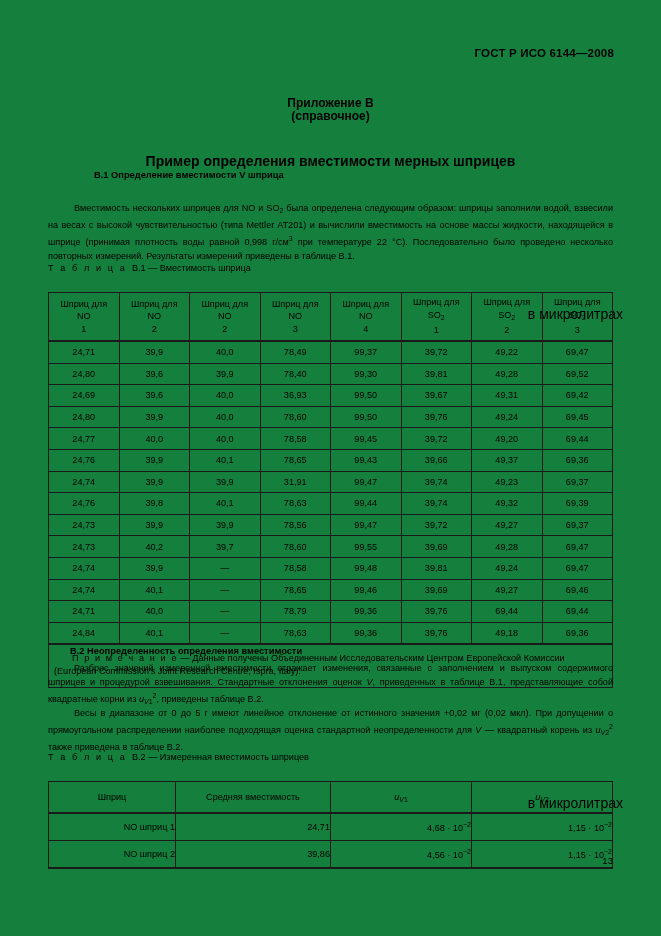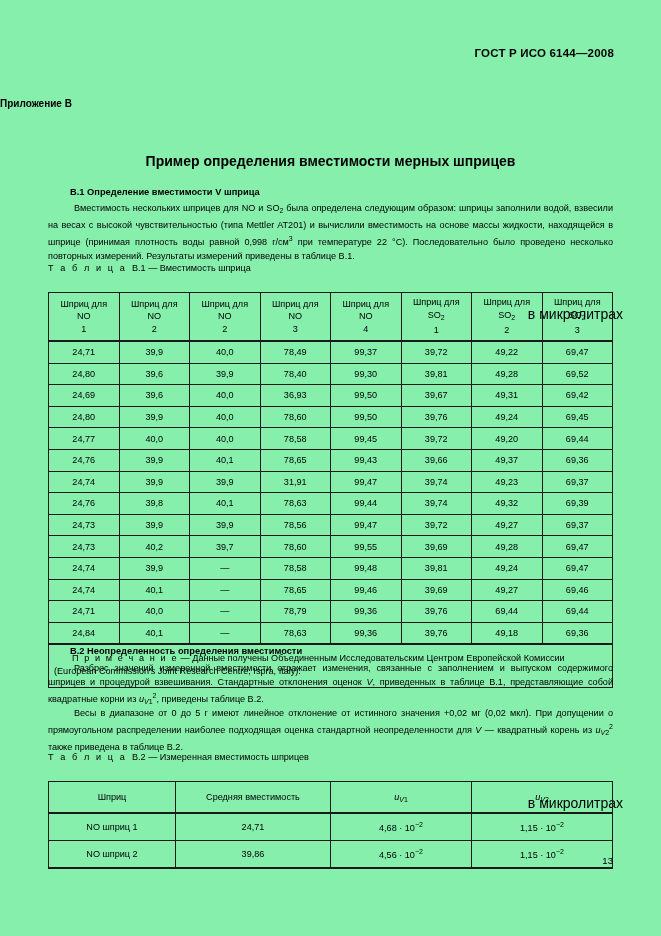--- a/index.html
+++ b/index.html
@@ -8,58 +8,58 @@
     background: #ffffff;
   }
   body {
     font-family: "Liberation Sans", sans-serif;
     color: #000000;
   }
   .page {
     position: relative;
     width: 661px;
     height: 936px;
-    background: #86efac;
+    background: #15803d;
     overflow: hidden;
     box-sizing: border-box;
   }
   .std-header {
     position: absolute;
     top: 47px;
     right: 47px;
     font-size: 11.5px;
     font-weight: bold;
     letter-spacing: 0.2px;
   }
   .appendix-block {
     position: absolute;
     top: 97px;
     left: 0;
     width: 661px;
-    text-align: left;
-    font-size: 10px;
+    text-align: center;
+    font-size: 12px;
     font-weight: bold;
     line-height: 13px;
   }
   .doc-title {
     position: absolute;
     top: 153px;
     left: 0;
     width: 661px;
     text-align: center;
     font-size: 14px;
     font-weight: bold;
   }
   .sec-head {
     position: absolute;
     font-size: 9.3px;
     font-weight: bold;
     left: 70px;
   }
-  .sec-b1 { top: 187px; }
+  .sec-b1 { top: 170px; margin-left: 24px; }
   .sec-b2 { top: 646px; }
   .para {
     position: absolute;
     left: 48px;
     width: 565px;
     font-size: 9.1px;
     line-height: 14.1px;
     text-align: justify;
     text-justify: inter-word;
   }
@@ -115,39 +115,40 @@
   #table-b1 td.note .nlabel { letter-spacing: 1.6px; font-style: normal; }
   #table-b1 td.note .ind { display: inline-block; width: 18px; }
   .sub { font-size: 7px; vertical-align: -2px; }
   .sup { font-size: 7px; vertical-align: 4px; }
   .ital { font-style: italic; }
   #table-b2 { top: 781px; }
   #table-b2 td.hcell {
     height: 30px;
     border-bottom-width: 2px;
   }
-  #table-b2 td.dcell { height: 26px; }
+  #table-b2 td.dcell { height: 26px; text-align: right; }
   #table-b2 tr.last td.dcell { border-bottom-width: 2px; }
   .page-num {
     position: absolute;
     right: 48px;
     top: 855px;
     font-size: 9.6px;
   }
   .nowrap { white-space: nowrap; }
 </style>
 </head>
 <body>
 
 <div class="page">
 
   <div class="std-header">ГОСТ Р ИСО 6144—2008</div>
 
   <div class="appendix-block">
     <div>Приложение В</div>
+    <div>(справочное)</div>
   </div>
 
   <div class="doc-title">Пример определения вместимости мерных шприцев</div>
 
   <div class="sec-head sec-b1">В.1  Определение вместимости V шприца</div>
 
   <div class="para p1"><span class="ind"></span>Вместимость нескольких шприцев для NO и SO<span class="sub">2</span> была определена следующим образом: шприцы заполнили водой, взвесили на весах с высокой чувствительностью (типа Mettler AT201) и вычислили вместимость на основе массы жидкости, находящейся в шприце (принимая плотность воды равной 0,998 г/см<span class="sup">3</span> при температуре 22 °С). Последовательно было проведено несколько повторных измерений. Результаты измерений приведены в таблице В.1.</div>
 
   <div class="tbl-cap cap1"><span class="sp">Т а б л и ц а</span>&nbsp; <span>В.1 — Вместимость шприца</span></div>
 

